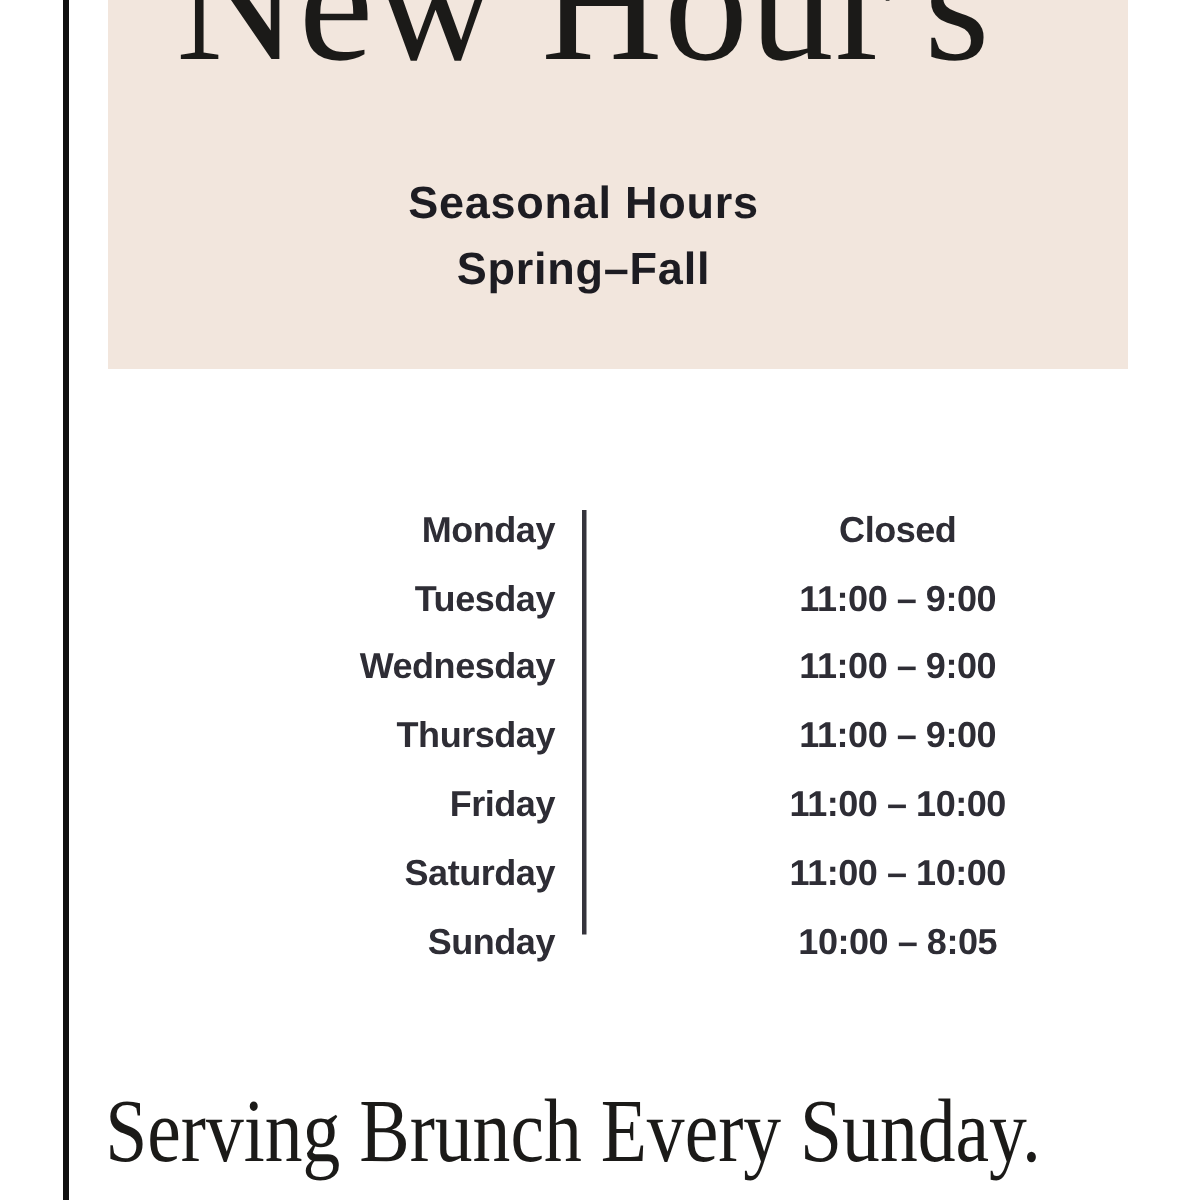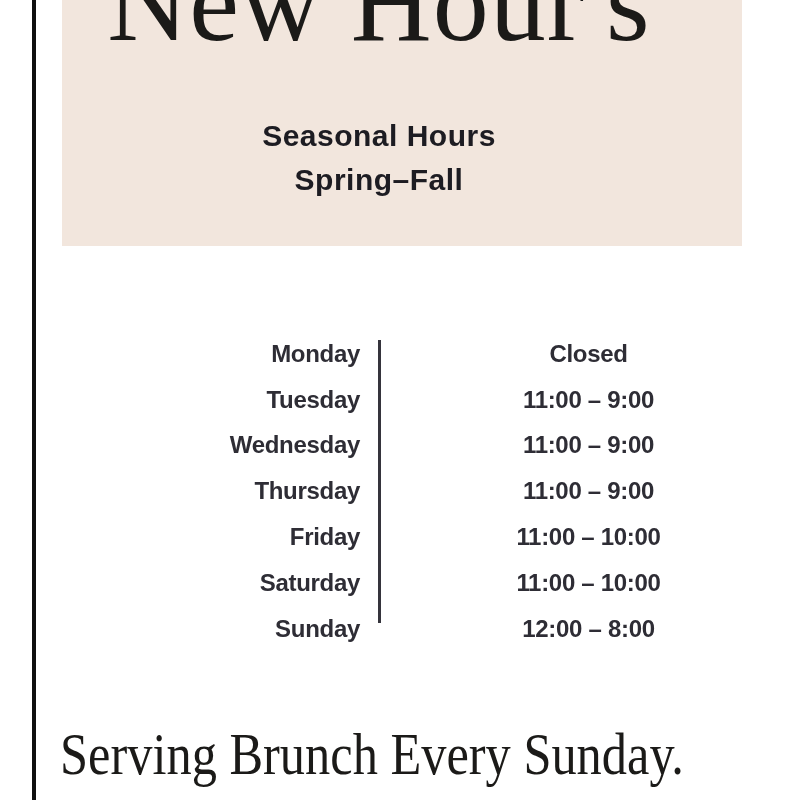--- a/index.html
+++ b/index.html
@@ -8,20 +8,21 @@
     --table-ink:#2e2d35;
     --frame-black:#101010;
   }
   html,body{margin:0;padding:0;background:#ffffff;}
   .canvas{
     position:relative;
     width:744px;height:800px;
     overflow:hidden;
     background:#ffffff;
     font-family:"Liberation Sans", sans-serif;
+    margin-left:10px;
   }
   .frame-line{
     position:absolute;top:0;bottom:0;width:4px;
     background:var(--frame-black,#101010);
   }
   .frame-line.left{left:32px;}
   .frame-line.right{left:770px;}
   .header-panel{
     position:absolute;left:62px;top:0;
     width:680px;height:246px;
@@ -126,21 +127,21 @@
         <div class="time-value">11:00 – 10:00</div>
       </div>
       <div class="hours-row">
         <div class="day-label">Saturday</div>
         <div></div>
         <div class="time-value">11:00 – 10:00</div>
       </div>
       <div class="hours-row">
         <div class="day-label">Sunday</div>
         <div></div>
-        <div class="time-value">12:00 – 8:00</div>
+        <div class="time-value">10:00 – 8:05</div>
       </div>
     </div>
 
   </div>
 
   <div class="footer-text">Serving Brunch Every Sunday.</div>
 
 </div>
 
 </body></html>

